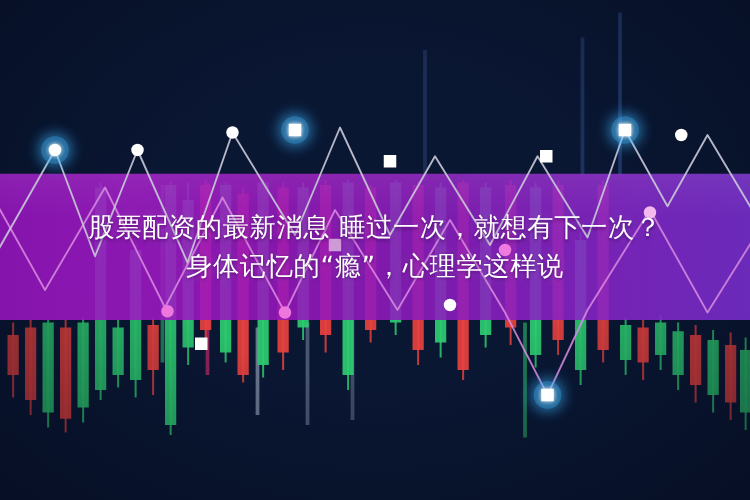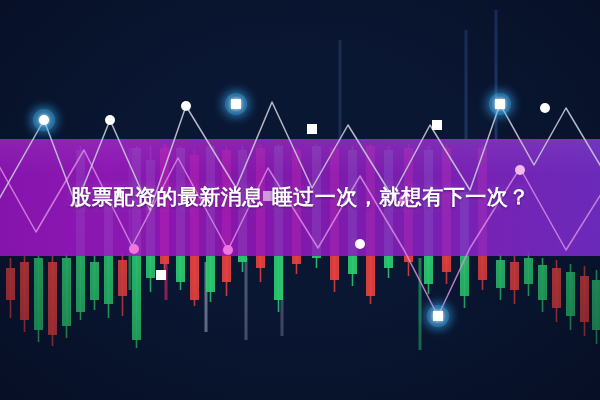--- a/index.html
+++ b/index.html
@@ -50,21 +50,21 @@
   .headline{
     position:absolute;left:0;top:139px;width:600px;height:117px;
     display:flex;flex-direction:column;
     align-items:center;justify-content:center;
     gap:4px;
     z-index:9;
     pointer-events:none;
   }
   .hl-line{
     color:#ffffff;
-    font-weight:bold;
+    font-weight:normal;
     font-size:21px;
     letter-spacing:0.5px;
     line-height:1.28;
     white-space:nowrap;
     text-shadow:0 1px 3px rgba(60,0,90,0.75), 0 0 10px rgba(255,255,255,0.18);
   }
   .hl-line.l2{font-size:21px;}
 </style>
 </head>
 <body>
@@ -213,15 +213,16 @@
         <circle cx="134" cy="249" r="5" fill="#ee77dd" filter="none"></circle>
         <circle cx="228" cy="250" r="5" fill="#ee77dd" filter="none"></circle>
         <rect x="263" y="191" width="10" height="10" fill="#cf9ad8" filter="none"></rect>
         <circle cx="404" cy="200" r="5" fill="#f07ae0" filter="none"></circle>
         <circle cx="520" cy="170" r="5" fill="#f5b9ef" filter="none"></circle>
       </g>
   </svg>
 
   <div class="headline">
     <div class="hl-line l1">股票配资的最新消息 睡过一次，就想有下一次？</div>
+    <div class="hl-line l2">身体记忆的“瘾”，心理学这样说</div>
   </div>
 
 </div>
 
 </body></html>

